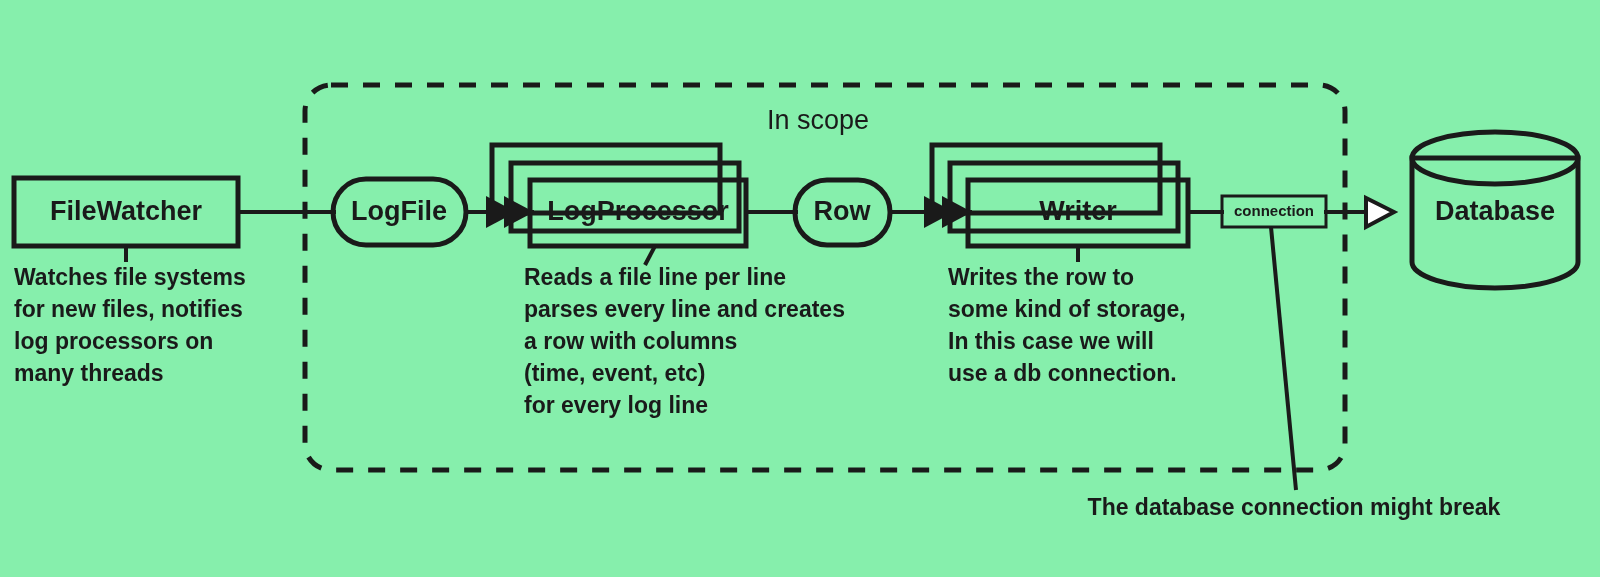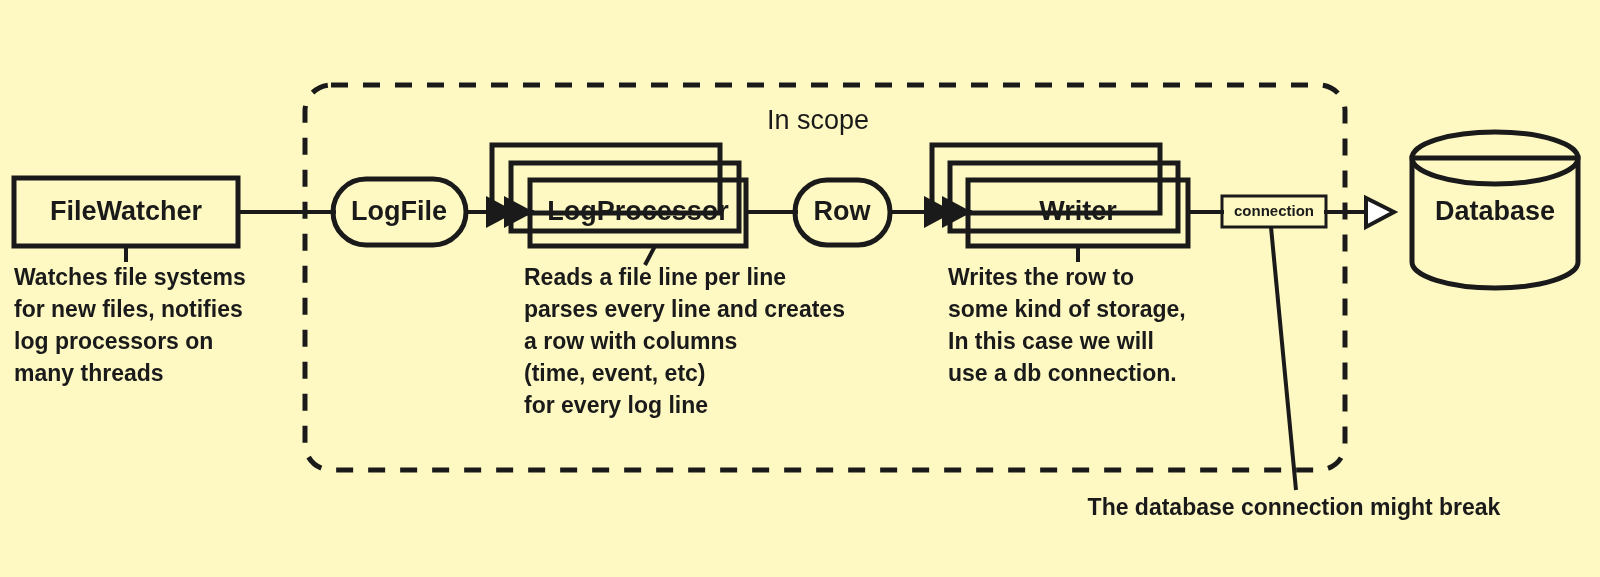--- a/index.html
+++ b/index.html
@@ -10,21 +10,21 @@
   body {
     width: 1600px;
     height: 577px;
     overflow: hidden;
     font-family: "Liberation Sans", sans-serif;
   }
   #diagram-root {
     position: relative;
     width: 1600px;
     height: 577px;
-    background: #fef9c3;
+    background: #86efac;
   }
   svg.diagram {
     display: block;
     width: 1600px;
     height: 577px;
   }
   .shape-fill { fill: #ffffff; }
   .stroke-main {
     stroke: #1a1a1a;
     stroke-width: 5;

